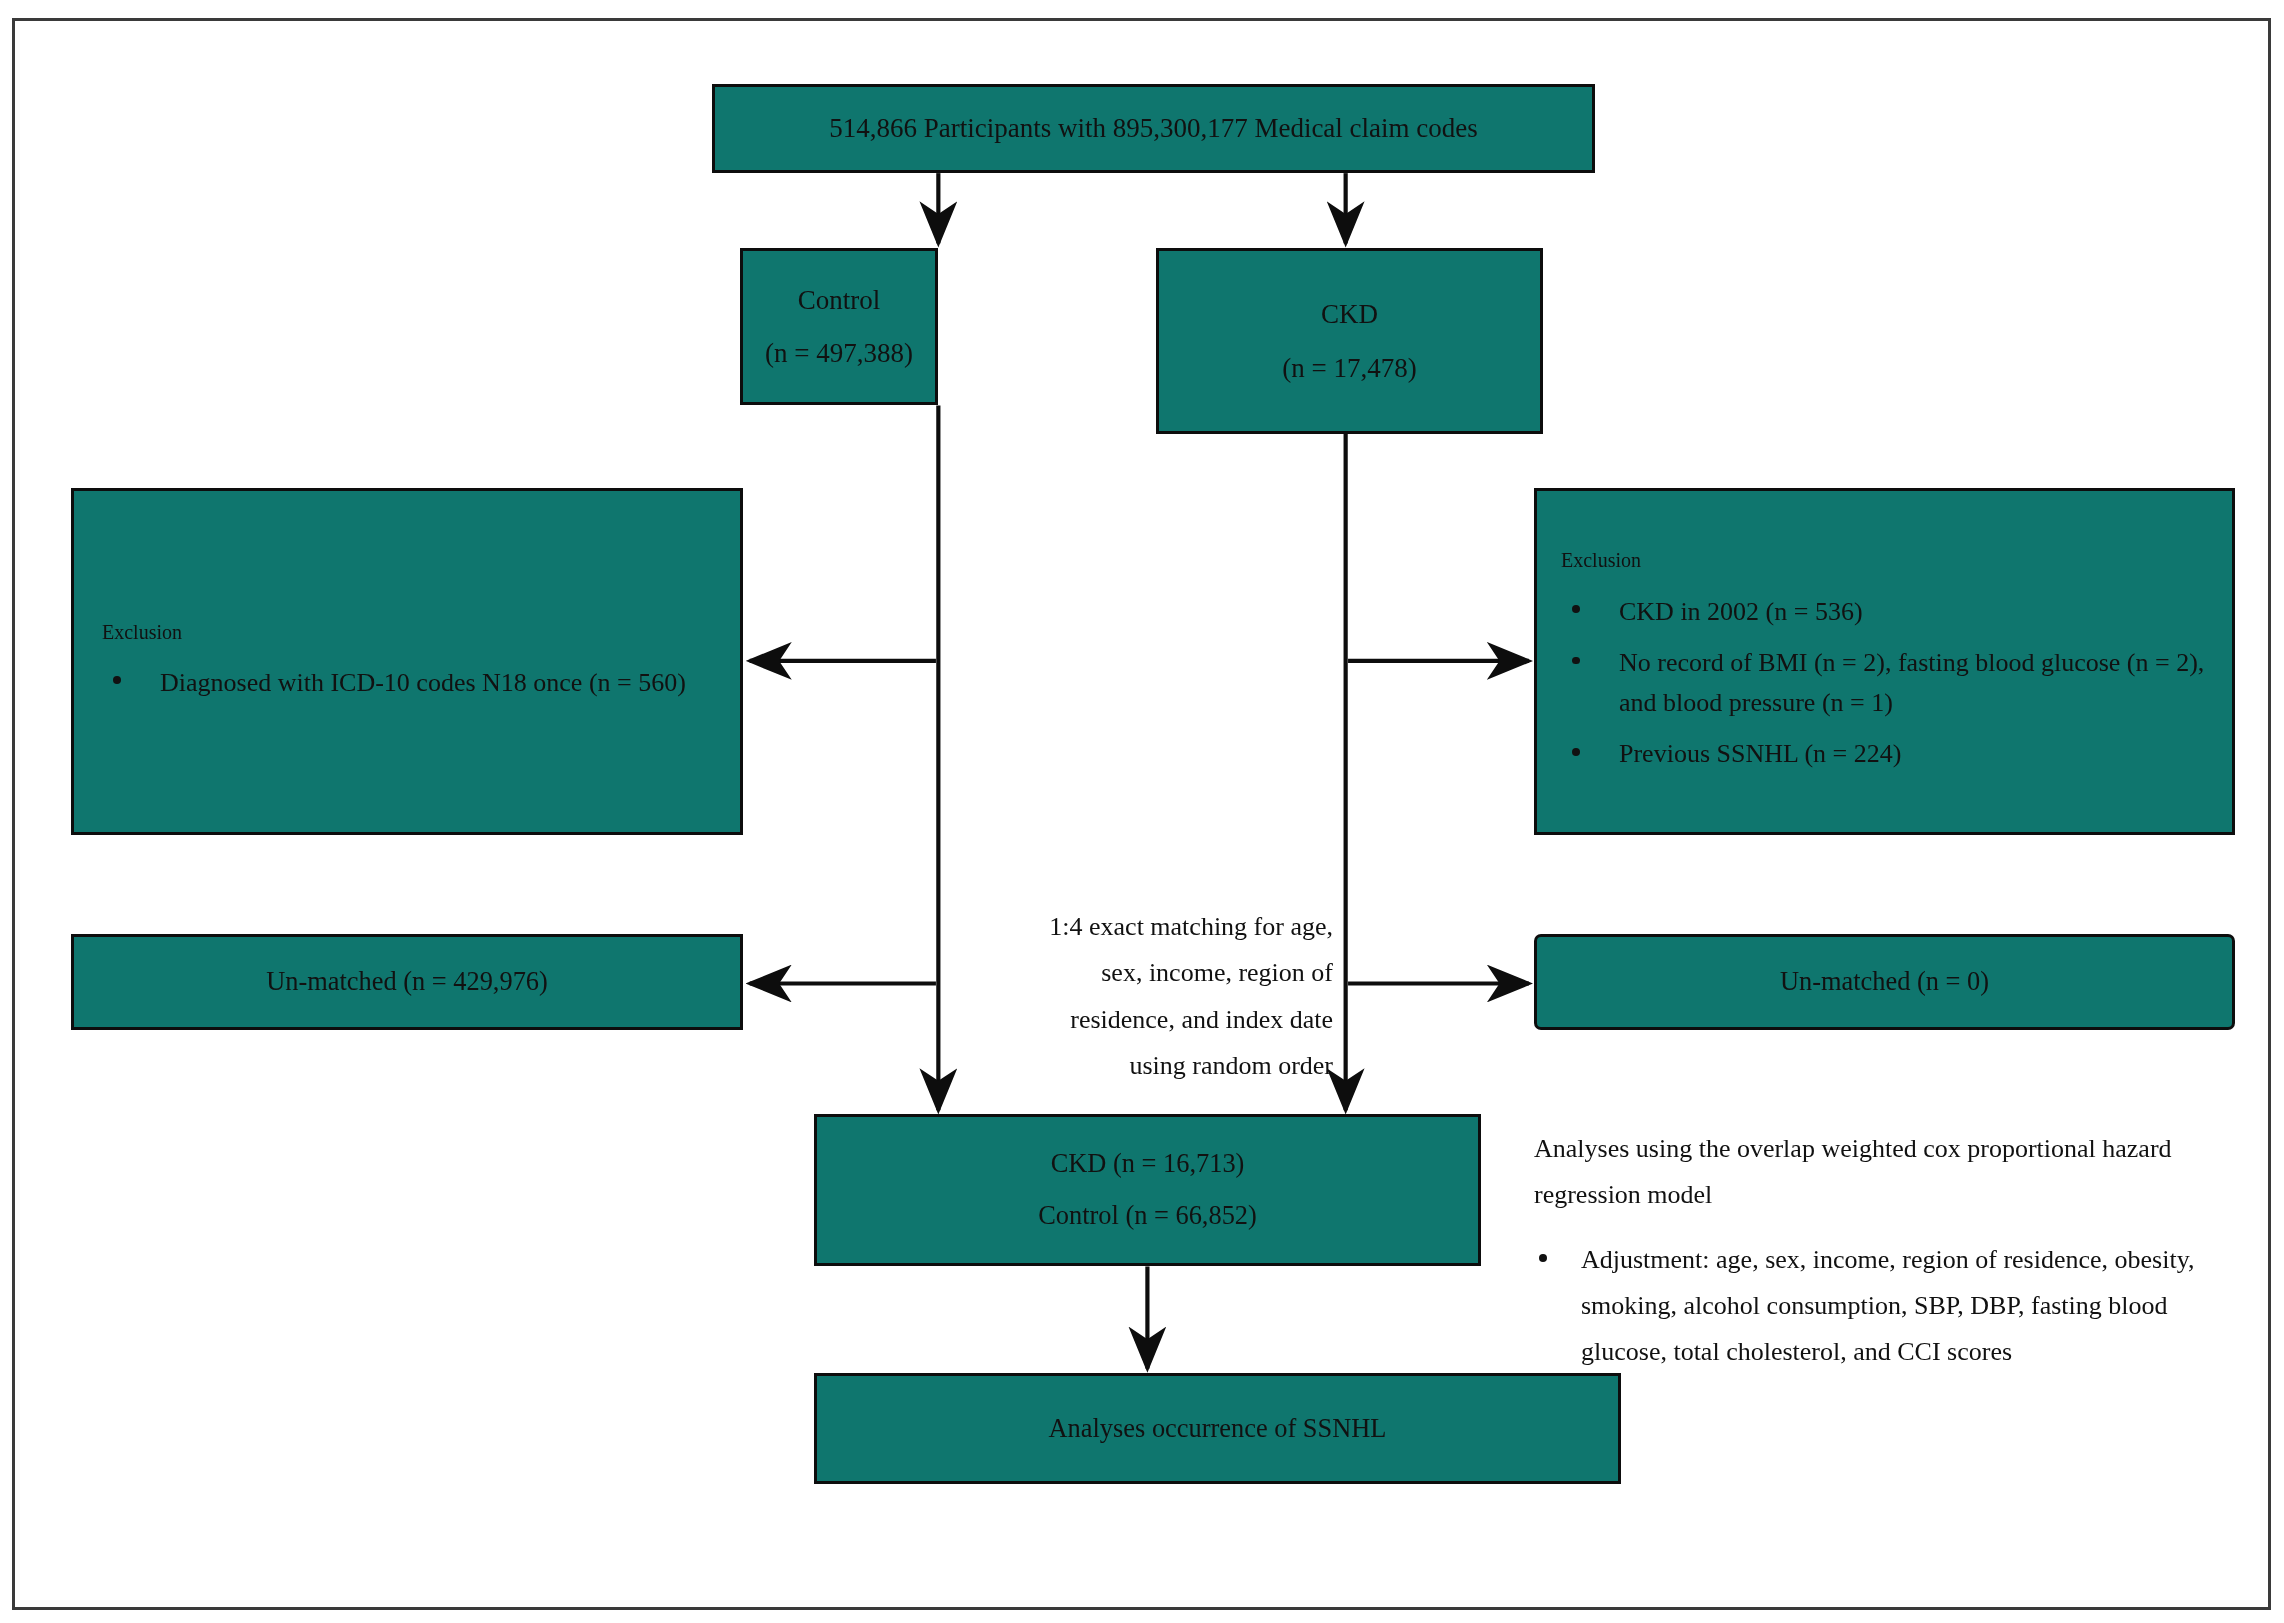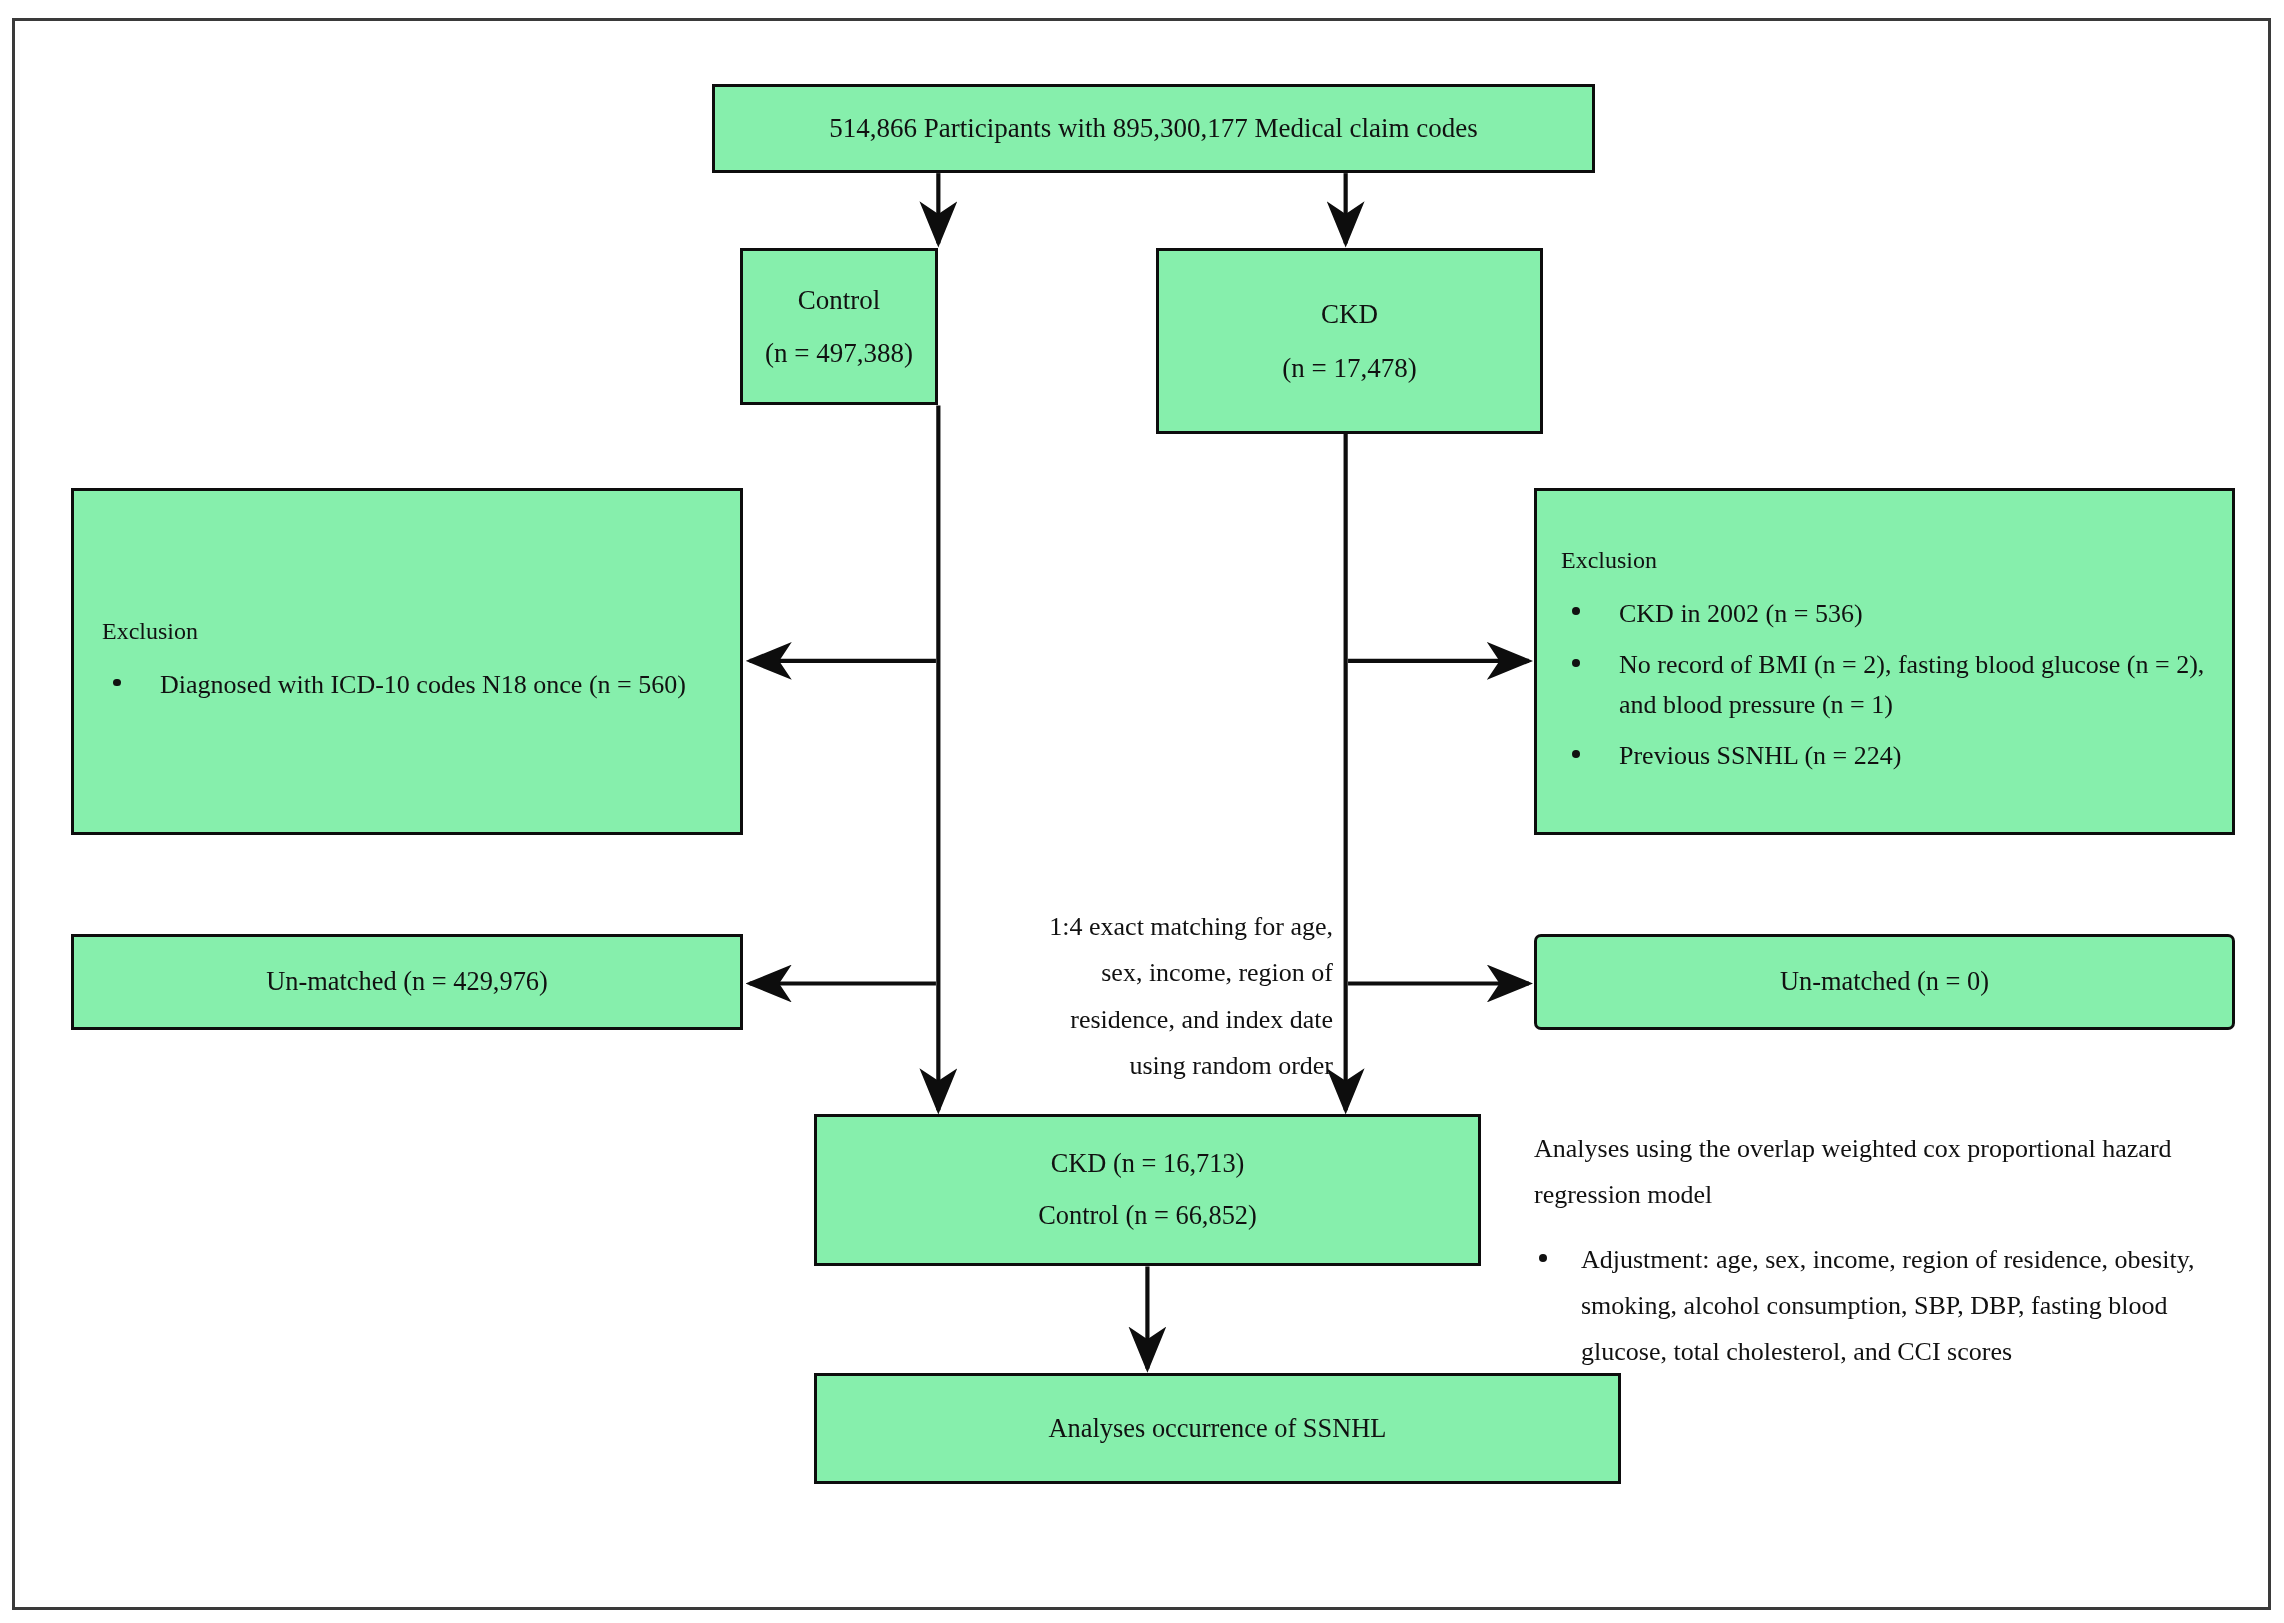--- a/index.html
+++ b/index.html
@@ -30,21 +30,21 @@
     left: 0;
     top: 0;
     width: 2284px;
     height: 1624px;
     pointer-events: none;
   }
   .node {
     position: absolute;
     box-sizing: border-box;
     border: 3px solid #0d0d0d;
-    background: #86efac;
+    background: #0f766e;
     color: #111111;
     display: flex;
     flex-direction: column;
     justify-content: center;
   }
   .node.centered {
     align-items: center;
     text-align: center;
   }
   .node.lefted {
@@ -73,21 +73,21 @@
   
   #box-exclusion-control {
     left: 71px; top: 488px; width: 672px; height: 347px;
     padding: 0 28px;
   }
   #box-exclusion-ckd {
     left: 1534px; top: 488px; width: 701px; height: 347px;
     padding: 0 24px;
   }
   .excl-title {
-    font-size: 24px;
+    font-size: 20px;
     line-height: 1.1;
     margin-bottom: 20.4px;
   }
   .bullets { margin: 0; padding: 0; list-style: none; width: 100%; }
   .bullets li {
     position: relative;
     padding-left: 58px;
     font-size: 26px;
     line-height: 1.52;
     margin-bottom: 12px;

